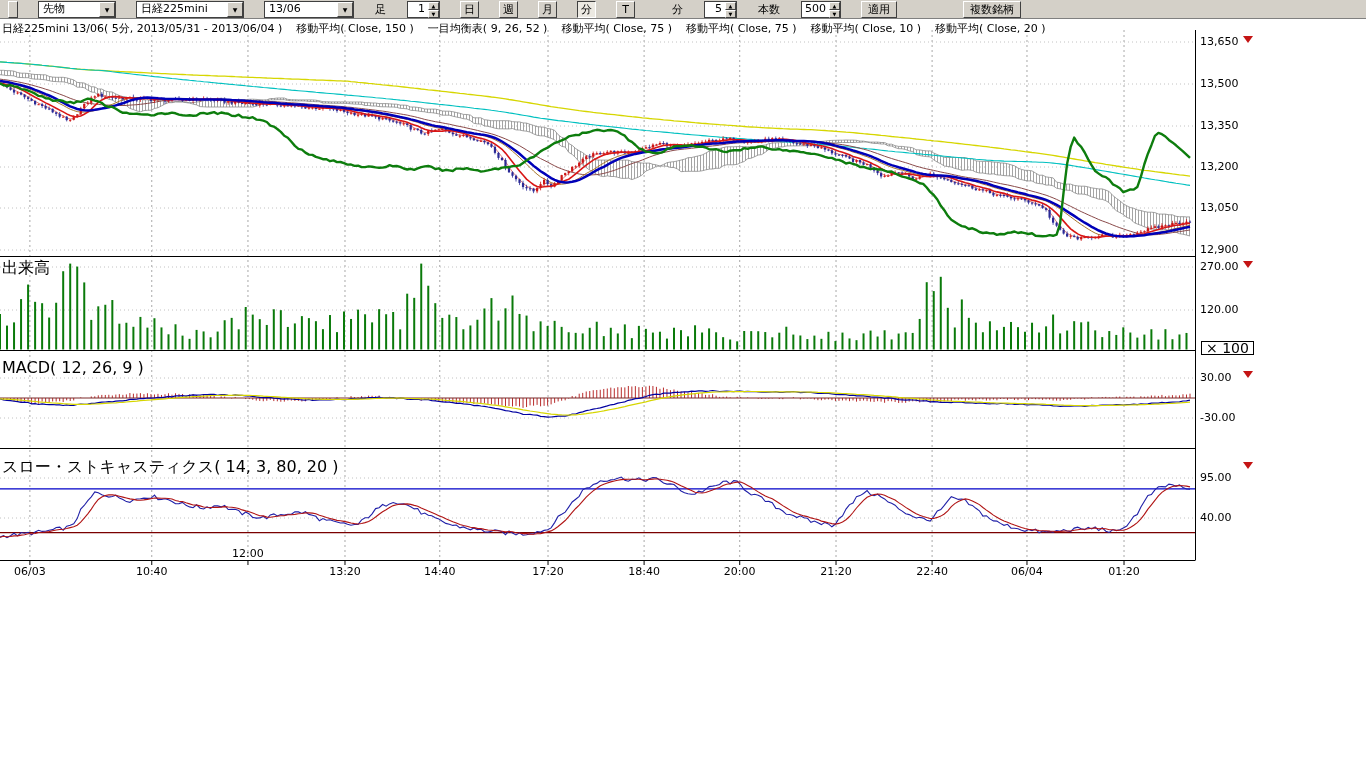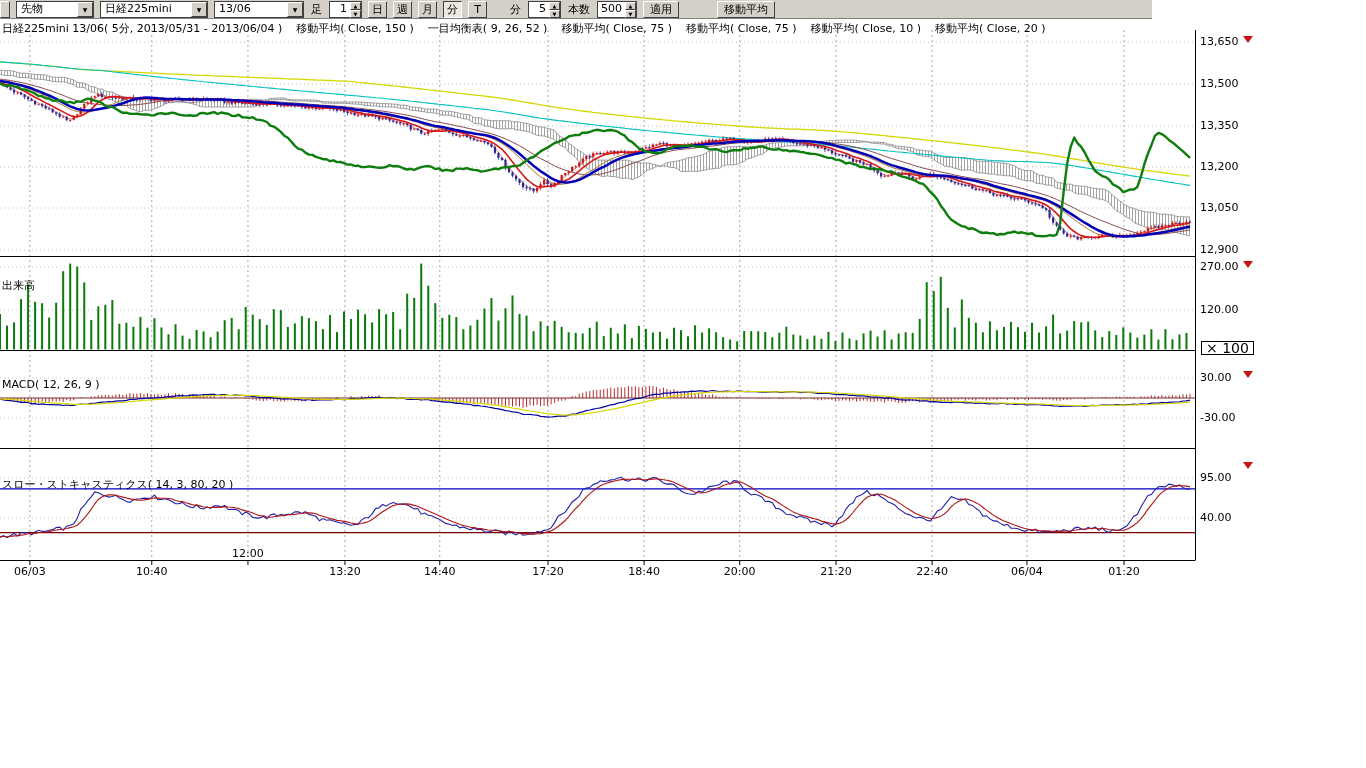--- a/index.html
+++ b/index.html
@@ -1,44 +1,44 @@
 <!DOCTYPE html>
 <html><head>
 <meta charset="utf-8">
 <style>
   html,body{margin:0;padding:0;background:#fff;}
   #app{position:relative;width:1366px;height:768px;overflow:hidden;background:#fff;
        font-family:"DejaVu Sans","Liberation Sans",sans-serif;color:#000;}
   #chart-svg{position:absolute;left:0;top:0;}
   #labels-layer{position:absolute;left:0;top:0;width:1366px;height:636px;pointer-events:none;}
   
-  .toolbar{position:absolute;top:0;left:0;width:1152px;height:19px;background:#d4d0c8;
-           border-bottom:1px solid #808080;display:flex;align-items:center;gap:6px;
-           padding:1px 0;box-sizing:border-box;font-size:11px;z-index:5;}
+  .toolbar{position:absolute;top:0;left:0;width:1366px;height:19px;background:#d4d0c8;
+           border-bottom:1px solid #808080;display:flex;align-items:center;gap:20px;
+           padding:1px 8px;box-sizing:border-box;font-size:11px;z-index:5;}
   .grip{width:8px;height:15px;background:#d4d0c8;border:1px solid;border-color:#fff #404040 #404040 #fff;}
   .combo{display:flex;align-items:stretch;background:#fff;border:1px solid #404040;height:15px;}
   .combo-val{padding:0 4px;line-height:14px;white-space:nowrap;overflow:hidden;}
   .combo-arrow{width:14px;background:#d4d0c8;border:1px solid;border-color:#fff #404040 #404040 #fff;
                font-size:6px;display:flex;align-items:center;justify-content:center;}
   .w1{width:76px}.w2{width:106px}.w3{width:88px}
   .tb-label{padding:0 1px;white-space:nowrap;}
   .tb-btn{height:17px;min-width:19px;background:#d4d0c8;border:1px solid;
           border-color:#fff #404040 #404040 #fff;font-size:11px;padding:0 2px;
           font-family:inherit;line-height:13px;}
   .tb-btn.pressed{border-color:#404040 #fff #fff #404040;background:#ece9e2;}
   .spin{display:flex;background:#fff;border:1px solid #404040;height:15px;align-items:stretch;}
   .spin-val{padding:0 3px;min-width:14px;text-align:right;font-size:11px;line-height:14px;}
   .spin-arrows{display:flex;flex-direction:column;width:11px;}
   .sa{flex:1;font-size:5px;line-height:6px;background:#d4d0c8;border:1px solid;
       border-color:#fff #404040 #404040 #fff;text-align:center;}
   .gap{width:26px;}
   
   .legend-row{position:absolute;left:2px;font-size:11px;white-space:nowrap;z-index:3;}
   .legend-item{margin-right:14px;}
-  .pane-label{position:absolute;left:2px;font-size:11px;white-space:nowrap;z-index:3;margin-top:20px;}
+  .pane-label{position:absolute;left:2px;font-size:16px;white-space:nowrap;z-index:3;}
   .axis-label{position:absolute;font-size:11px;color:#000;white-space:nowrap;}
   .time-label{transform:translateX(-50%);}
   #vol-scale-box{position:absolute;left:1201px;top:341px;border:1px solid #000;background:#fff;
                  font-size:14px;line-height:12px;padding:0 4px;z-index:3;}
   .tri{position:absolute;width:0;height:0;border-left:5px solid transparent;
        border-right:5px solid transparent;border-top:7px solid #c41414;pointer-events:auto;}
 </style>
 </head>
 <body>
 
@@ -1324,21 +1324,21 @@
     <div class="spin">
       <span class="spin-val">500</span>
       <span class="spin-arrows">
           <span class="sa">▲</span>
           <span class="sa">▼</span>
         </span>
     </div>
 
     <button class="tb-btn" style="padding:0 6px">適用</button>
     <span class="gap"></span>
-    <button class="tb-btn" style="padding:0 6px">移動平均</button>
+    <button class="tb-btn" style="padding:0 6px">複数銘柄</button>
   </div>
 
   <div id="legend-row1" class="legend-row" style="top:21px"><span class="legend-item">日経225mini 13/06( 5分, 2013/05/31 - 2013/06/04 )</span><span class="legend-item">移動平均( Close, 150 )</span><span class="legend-item">一目均衡表( 9, 26, 52 )</span><span class="legend-item">移動平均( Close, 75 )</span><span class="legend-item">移動平均( Close, 75 )</span><span class="legend-item">移動平均( Close, 10 )</span><span class="legend-item">移動平均( Close, 20 )</span></div>
 
   <div class="pane-label" style="top:258px">出来高</div>
   <div class="pane-label" style="top:358px">MACD( 12, 26, 9 )</div>
   <div class="pane-label" style="top:457px">スロー・ストキャスティクス( 14, 3, 80, 20 )</div>
   <div id="vol-scale-box">× 100</div>
 
   <div id="labels-layer">

